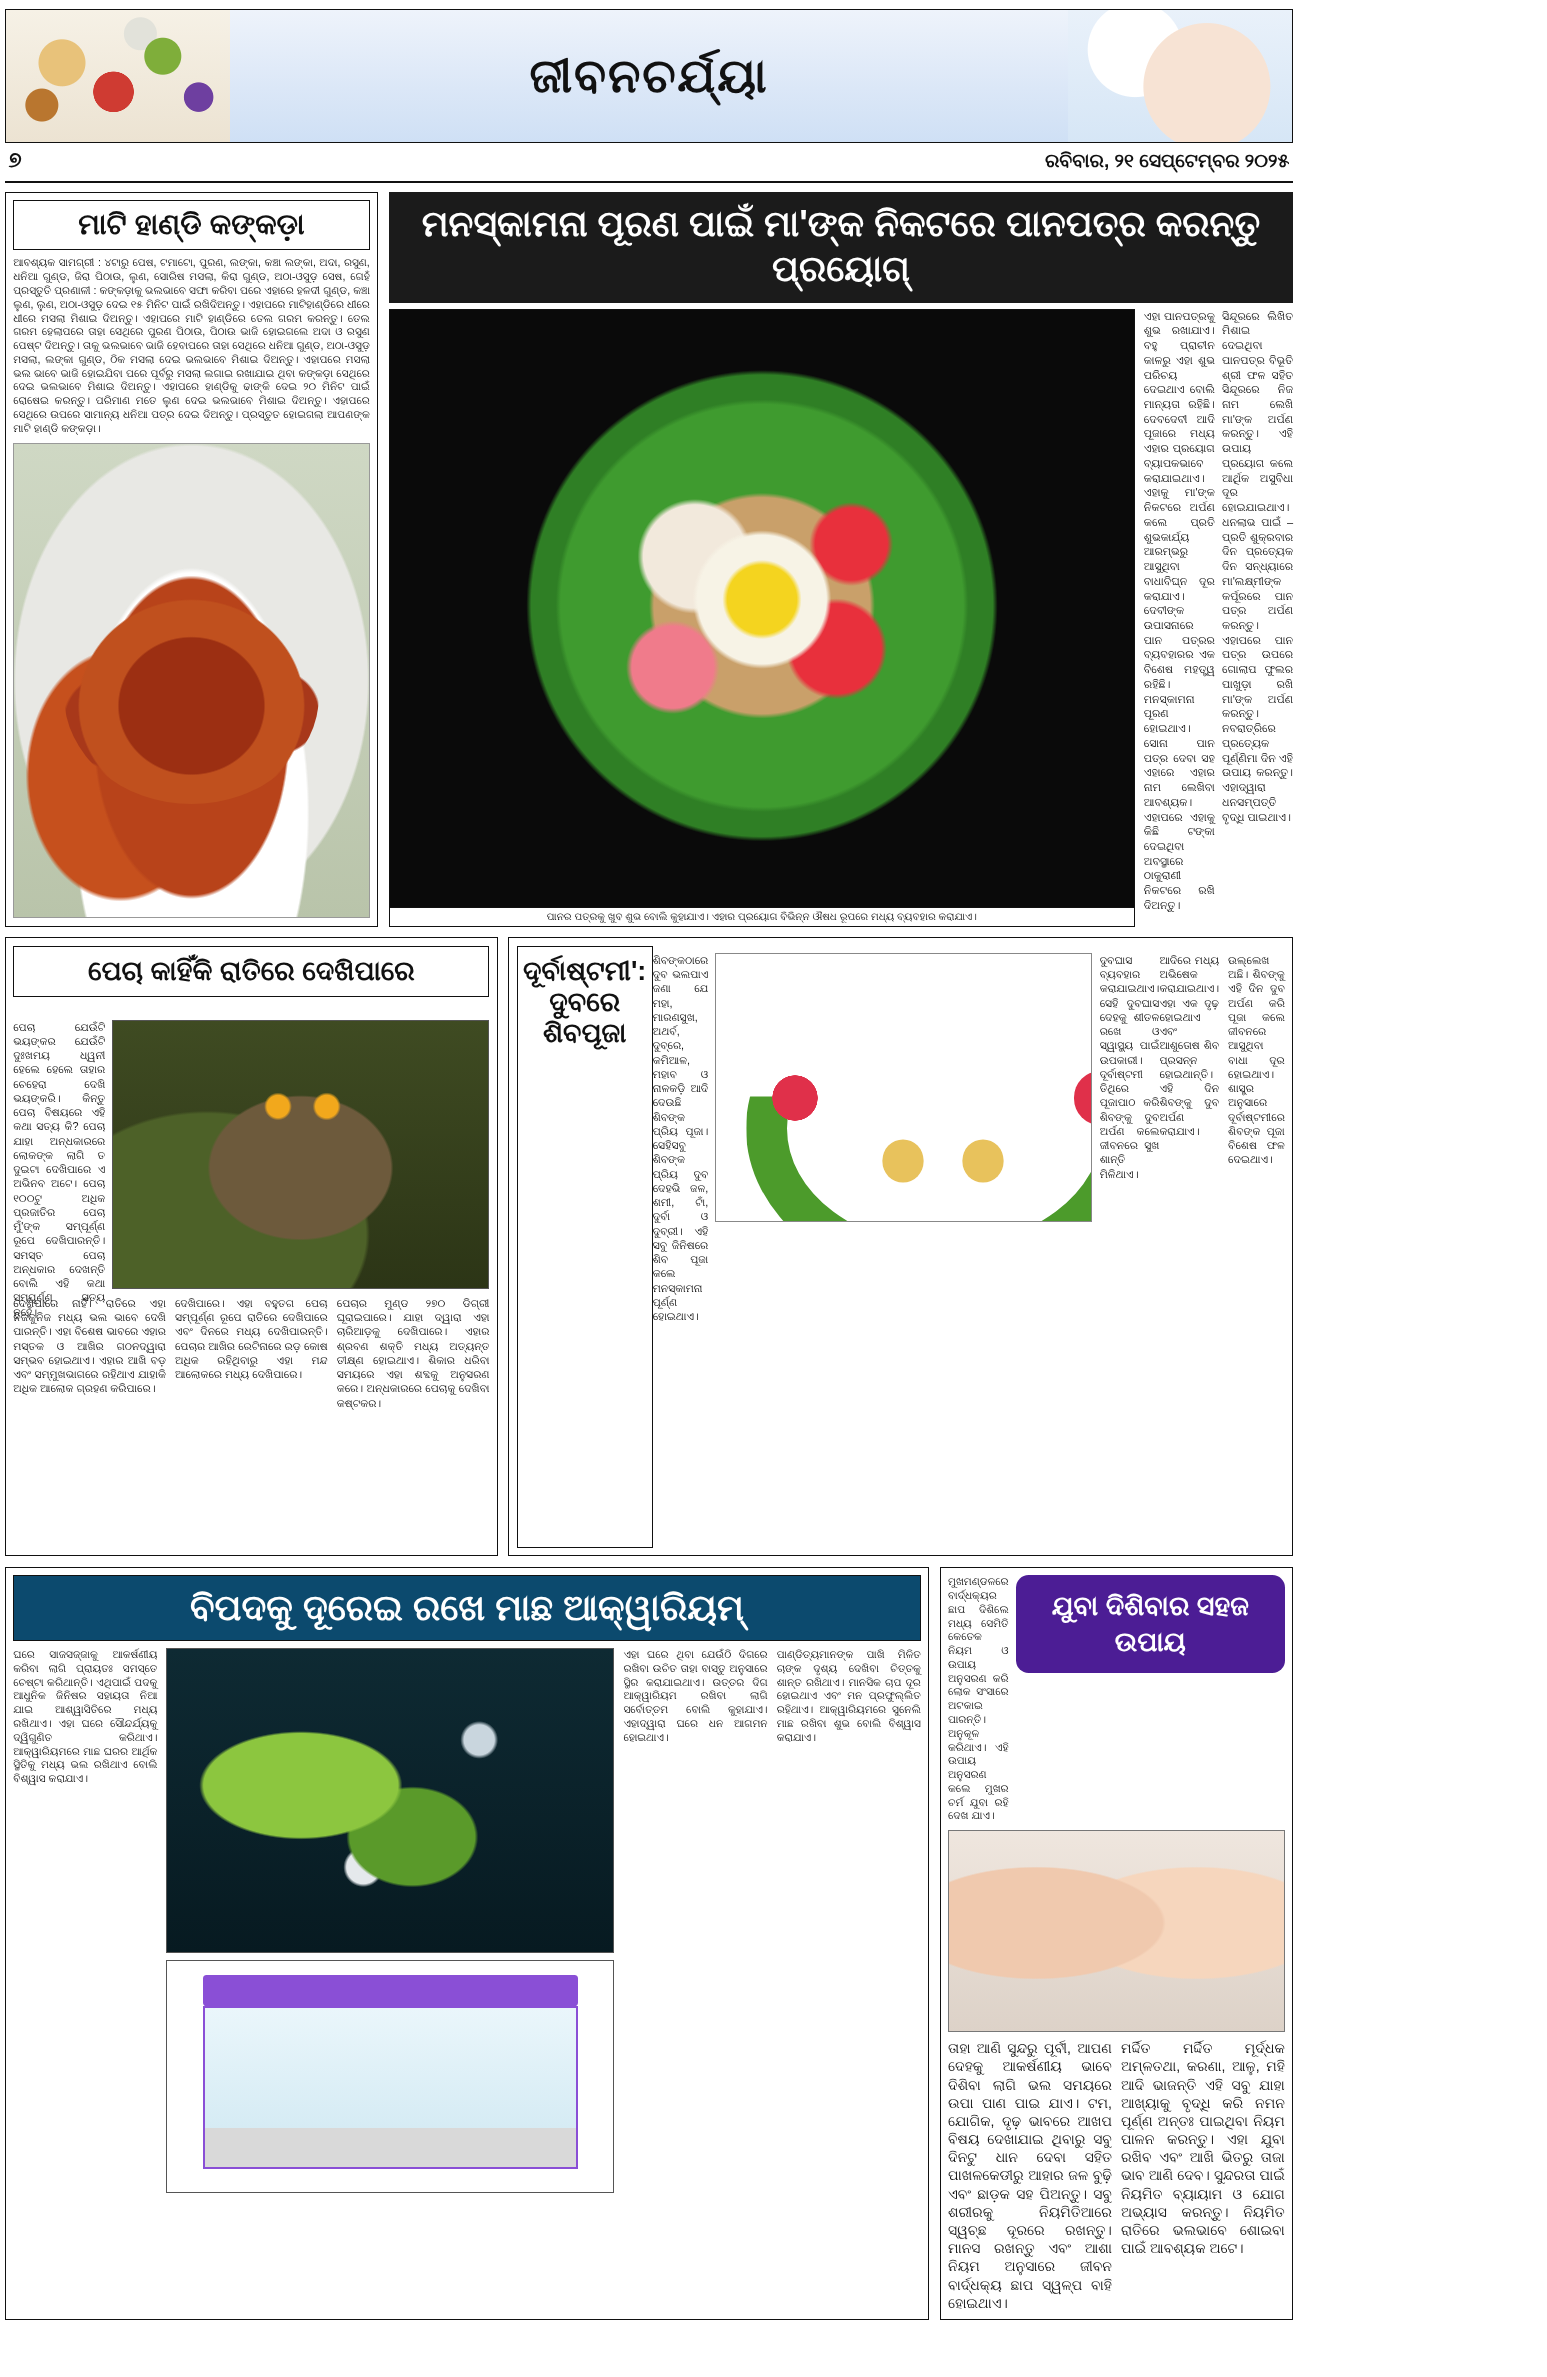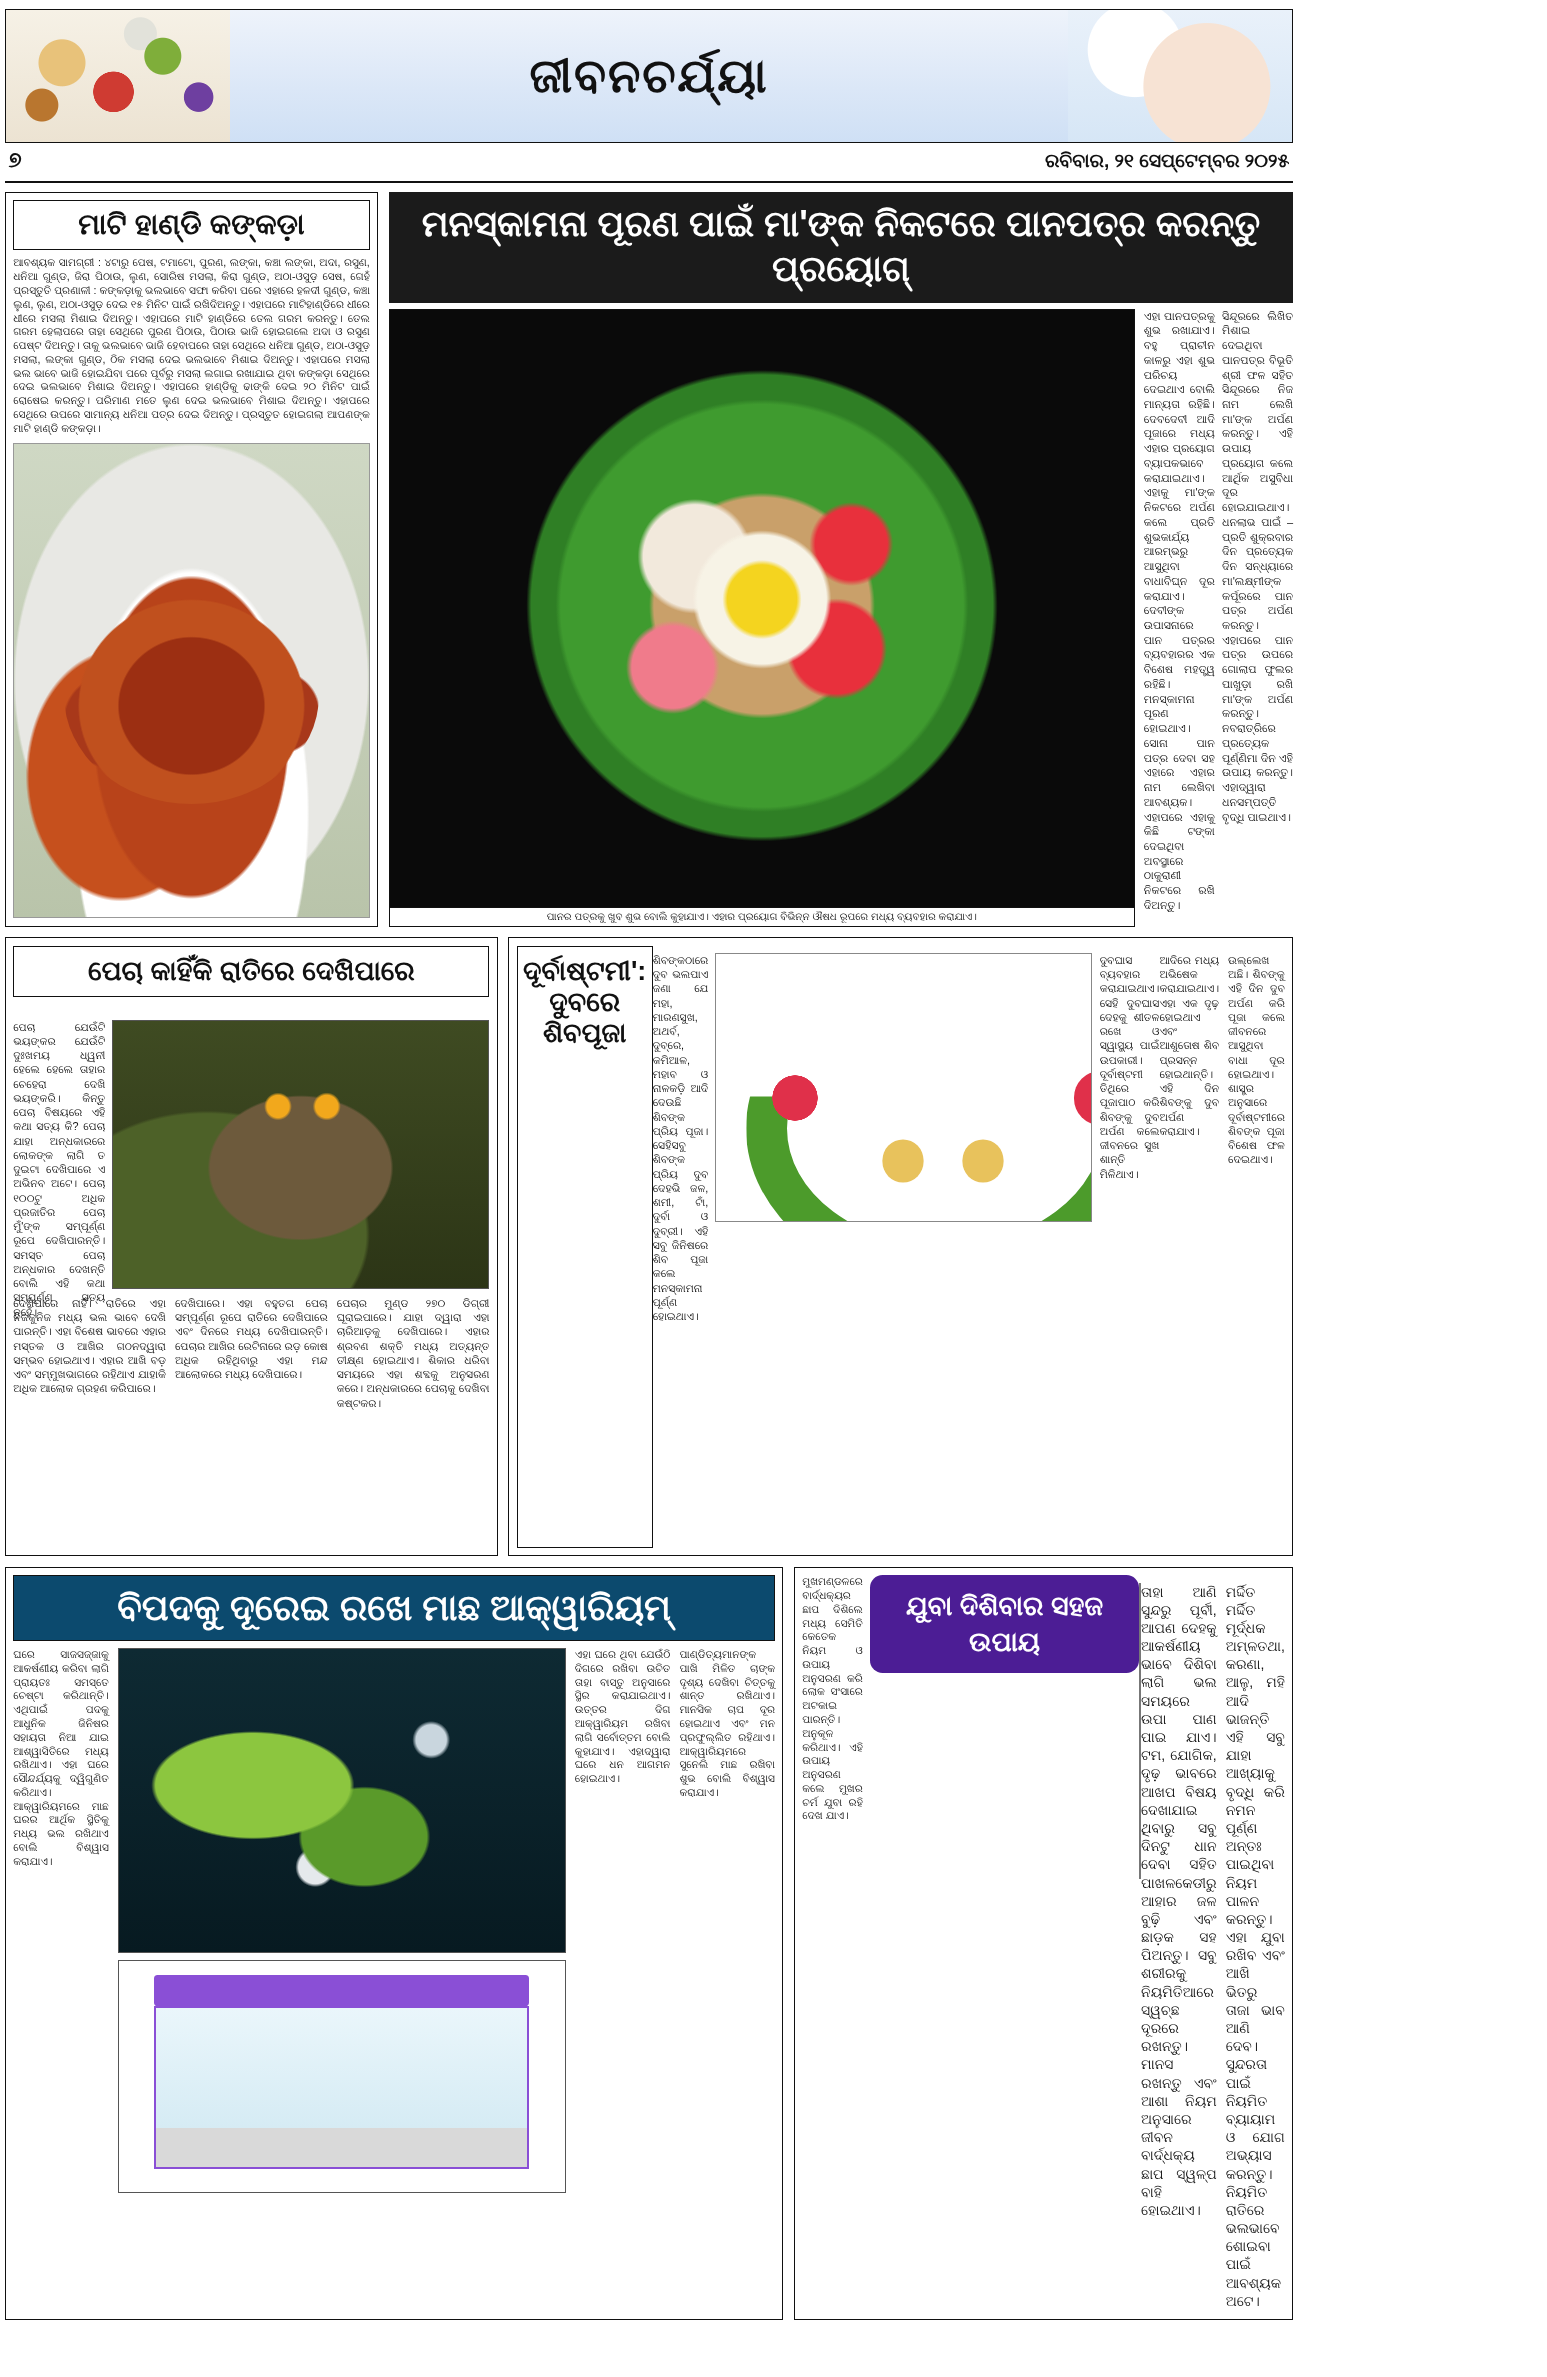--- a/index.html
+++ b/index.html
@@ -180,21 +180,21 @@
   .tank-photo::before{
     content:""; position:absolute; left:8%; right:8%; top:6%; height:30.5px;
     background:#8a4fd6; border-radius:3.6px;
   }
   .tank-photo::after{
     content:""; position:absolute; left:8%; right:8%; top:calc(6% + 30.5px); bottom:10%;
     background:linear-gradient(180deg,#eaf6fb,#cfe8f2);
     border:2.7px solid #8a4fd6;
     box-shadow: inset 0 -39px 0 0 #d9d9d9;
   }
-  .youth-block { flex:1; border:1.8px solid #111; padding:7.2px; display:flex; flex-direction:row; }
+  .youth-block { flex:1; border:1.8px solid #111; padding:7.2px; display:flex; flex-direction:column; }
   .youth-top { display:flex; gap:7.2px; }
   .youth-top .txt { flex:1; font-size:10.6px; line-height:1.3; text-align:justify; }
   .face-photo {
     height:296px; margin-top:7.2px; border:0.9px solid #777;
     background:
       radial-gradient(ellipse at 26% 46%, #f0c9ae 0 36%, transparent 37%),
       radial-gradient(ellipse at 74% 46%, #f6d6bd 0 36%, transparent 37%),
       radial-gradient(circle at 30% 38%, #5a4632 0 5%, transparent 6%),
       radial-gradient(circle at 70% 38%, #5a4632 0 5%, transparent 6%),
       linear-gradient(180deg,#efe6de,#ddd2c8);

